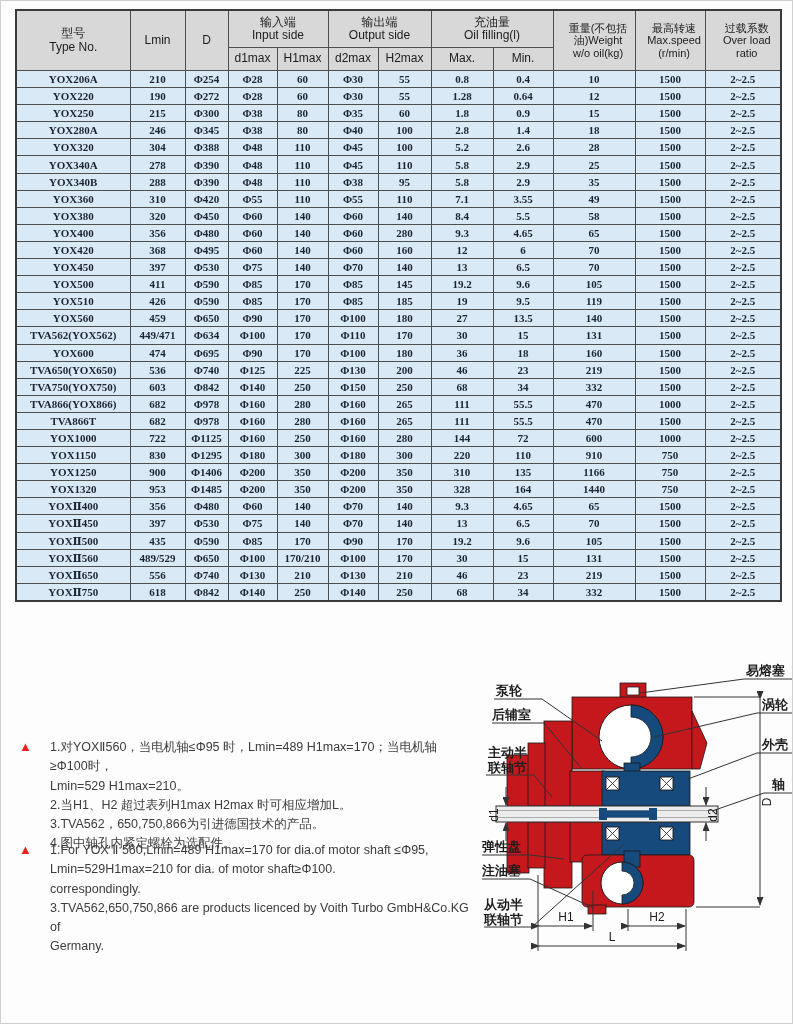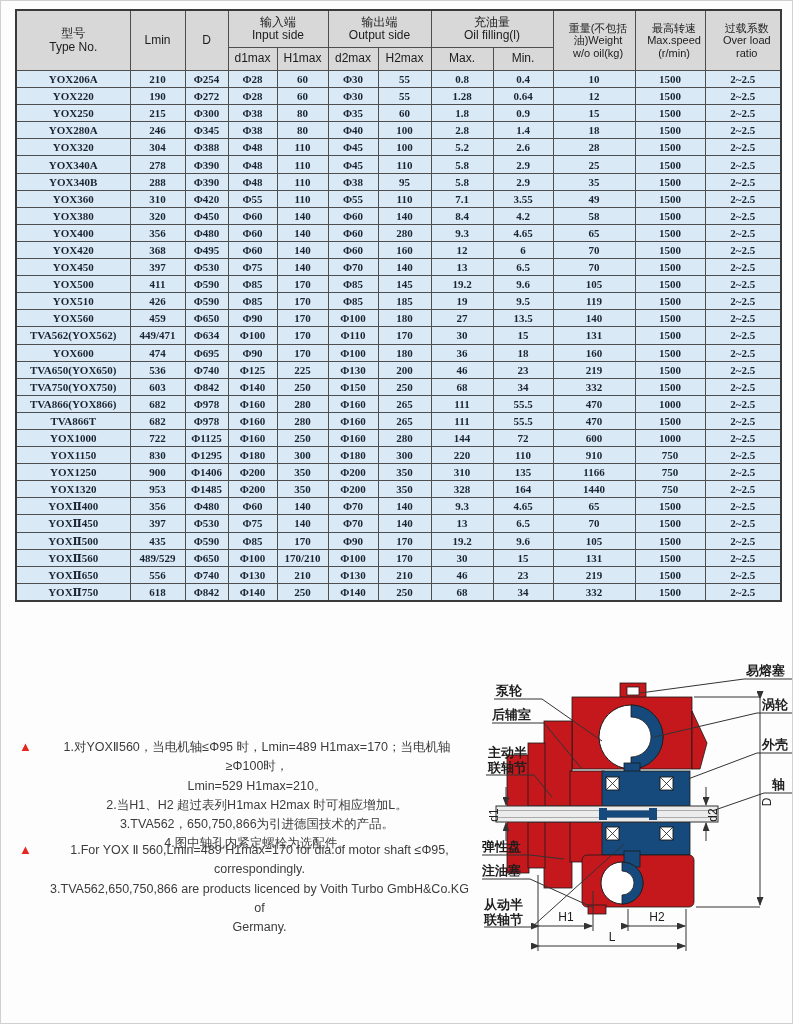--- a/index.html
+++ b/index.html
@@ -29,21 +29,21 @@
   table.spec tbody td{
     background:#d9e9f5;color:#1b2433;
     font-family:"Liberation Serif","DejaVu Serif",serif;
     font-weight:bold;font-size:11px;height:16.1px;line-height:16px;
   }
   
   .notes{position:absolute;left:18px;color:#3c3c3c;font-size:12.5px;line-height:19.3px;}
   .notes .marker{
     position:absolute;left:0;top:2px;color:#e8251f;font-size:13px;line-height:13px;
   }
-  .notes .lines{margin-left:31px;text-align:center;}
+  .notes .lines{margin-left:31px;}
   .notes-cn{top:737px;width:445px;}
   .notes-en{top:840px;width:450px;}
   
   .diagram{position:absolute;left:453px;top:658px;width:340px;height:362px;}
   .c-red{fill:#c4181c;}
   .c-blue{fill:#164a7c;}
   .outl{stroke:#1a1a1a;stroke-width:0.8;}
   .lead{stroke:#333;stroke-width:1;fill:none;}
   .dim{stroke:#333;stroke-width:1;fill:none;}
   .lbl{font-family:"Liberation Sans","DejaVu Sans",sans-serif;font-size:13px;font-weight:bold;fill:#1d1d1d;}
@@ -229,21 +229,21 @@
         </tr>
         <tr>
           <td>YOX380</td>
           <td>320</td>
           <td>Φ450</td>
           <td>Φ60</td>
           <td>140</td>
           <td>Φ60</td>
           <td>140</td>
           <td>8.4</td>
-          <td>4.2</td>
+          <td>5.5</td>
           <td>58</td>
           <td>1500</td>
           <td>2~2.5</td>
         </tr>
         <tr>
           <td>YOX400</td>
           <td>356</td>
           <td>Φ480</td>
           <td>Φ60</td>
           <td>140</td>
@@ -560,20 +560,21 @@
         <div>2.当H1、H2 超过表列H1max H2max 时可相应增加L。</div>
         <div>3.TVA562，650,750,866为引进德国技术的产品。</div>
         <div>4.图中轴孔内紧定螺栓为选配件。</div>
       </div>
   </div>
 
   <div class="notes notes-en">
     <span class="marker">▲</span>
     <div class="lines">
         <div>1.For YOX Ⅱ 560,Lmin=489 H1max=170 for dia.of motor shaft ≤Φ95,</div>
+        <div>Lmin=529H1max=210 for dia. of motor shaft≥Φ100.</div>
         <div>correspondingly.</div>
         <div>3.TVA562,650,750,866 are products licenced by Voith Turbo GmbH&amp;Co.KG of</div>
         <div>Germany.</div>
       </div>
   </div>
 
   <svg class="diagram" viewBox="0 0 340 362">
     <defs>
       <marker id="arr" markerWidth="9" markerHeight="7" refX="8" refY="3.5" orient="auto">
         <path d="M0,0 L9,3.5 L0,7 Z" fill="#333"></path>

